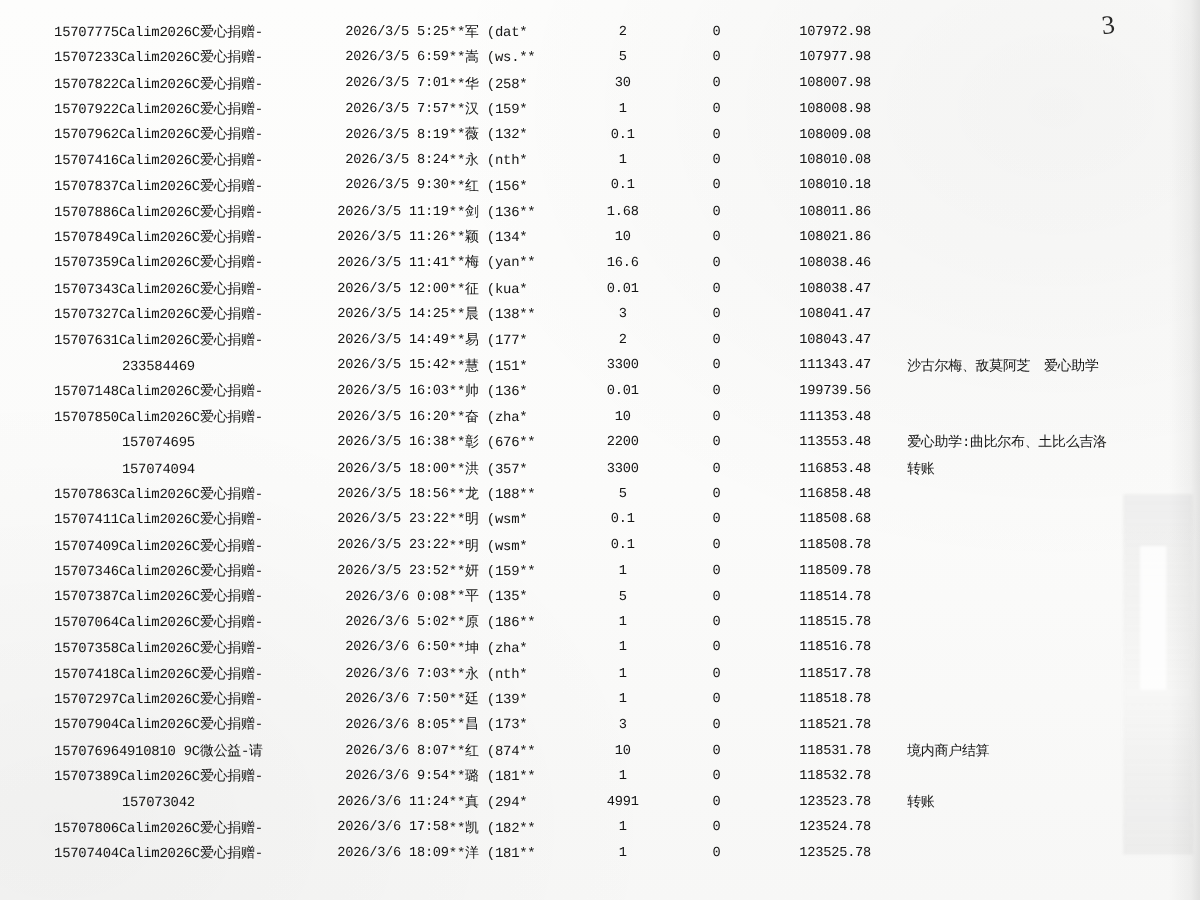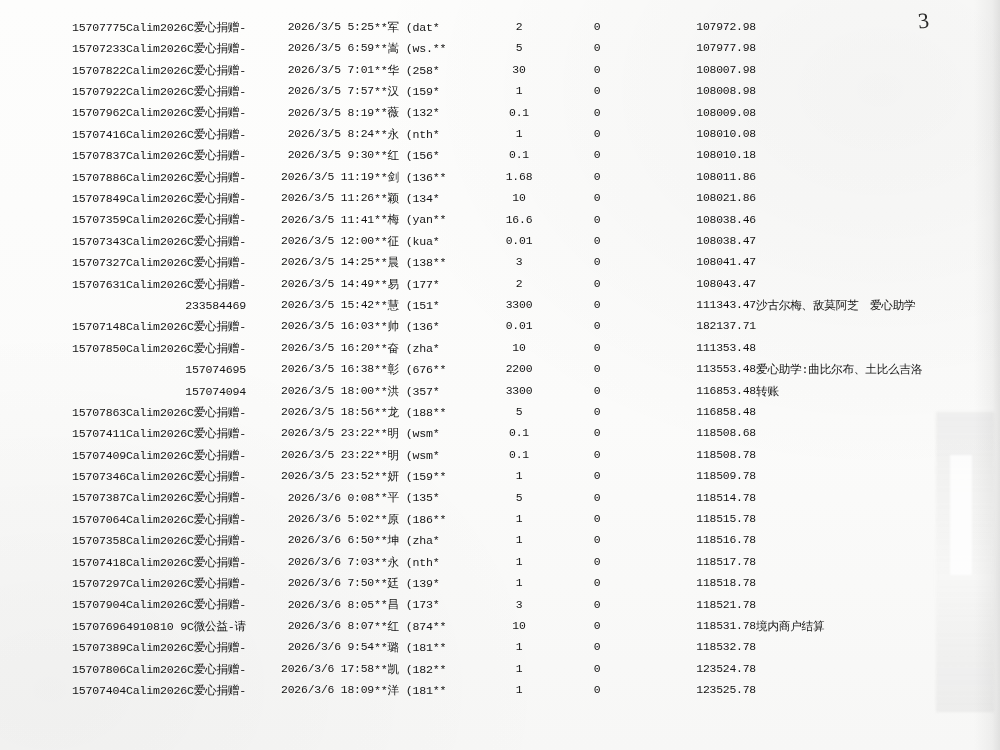--- a/index.html
+++ b/index.html
@@ -77,21 +77,21 @@
   table.ledger td {
     padding: 0 0 0 0;
     height: 21.4px;
     vertical-align: middle;
     white-space: nowrap;
     font-family: "Liberation Mono", "DejaVu Sans Mono", monospace;
     letter-spacing: -0.2px;
   }
   td.c-ref {
     width: 228px;
-    text-align: right;
+    text-align: center;
     padding-left: 0px;
     margin-top: 29px;
   }
   td.c-date {
     width: 128px;
     text-align: right;
     padding-right: 8px;
   }
   td.c-name {
     width: 106px;
@@ -100,21 +100,21 @@
   td.c-amt {
     width: 78px;
     text-align: center;
   }
   td.c-zero {
     width: 78px;
     text-align: center;
   }
   td.c-bal {
     width: 120px;
-    text-align: right;
+    text-align: center;
     padding-left: 4px;
   }
   td.c-note {
     text-align: left;
     padding-left: 6px;
     margin-left: 20px;
   }
   .cjk {
     font-family: "DejaVu Sans", "Liberation Sans", sans-serif;
     font-size: 11.6px;
@@ -255,21 +255,21 @@
           <td class="c-zero">0</td>
           <td class="c-bal">111343.47</td>
           <td class="c-note cjk">沙古尔梅、敌莫阿芝　爱心助学</td>
         </tr>
         <tr>
           <td class="c-ref cjk">15707148Calim2026C爱心捐赠-</td>
           <td class="c-date">2026/3/5 16:03</td>
           <td class="c-name cjk">**帅 (136*</td>
           <td class="c-amt">0.01</td>
           <td class="c-zero">0</td>
-          <td class="c-bal">182137.71</td>
+          <td class="c-bal">199739.56</td>
           <td class="c-note cjk"></td>
         </tr>
         <tr>
           <td class="c-ref cjk">15707850Calim2026C爱心捐赠-</td>
           <td class="c-date">2026/3/5 16:20</td>
           <td class="c-name cjk">**奋 (zha*</td>
           <td class="c-amt">10</td>
           <td class="c-zero">0</td>
           <td class="c-bal">111353.48</td>
           <td class="c-note cjk"></td>
@@ -394,20 +394,29 @@
         <tr>
           <td class="c-ref cjk">15707389Calim2026C爱心捐赠-</td>
           <td class="c-date">2026/3/6 9:54</td>
           <td class="c-name cjk">**璐 (181**</td>
           <td class="c-amt">1</td>
           <td class="c-zero">0</td>
           <td class="c-bal">118532.78</td>
           <td class="c-note cjk"></td>
         </tr>
         <tr>
+          <td class="c-ref cjk">157073042</td>
+          <td class="c-date">2026/3/6 11:24</td>
+          <td class="c-name cjk">**真 (294*</td>
+          <td class="c-amt">4991</td>
+          <td class="c-zero">0</td>
+          <td class="c-bal">123523.78</td>
+          <td class="c-note cjk">转账</td>
+        </tr>
+        <tr>
           <td class="c-ref cjk">15707806Calim2026C爱心捐赠-</td>
           <td class="c-date">2026/3/6 17:58</td>
           <td class="c-name cjk">**凯 (182**</td>
           <td class="c-amt">1</td>
           <td class="c-zero">0</td>
           <td class="c-bal">123524.78</td>
           <td class="c-note cjk"></td>
         </tr>
         <tr>
           <td class="c-ref cjk">15707404Calim2026C爱心捐赠-</td>

